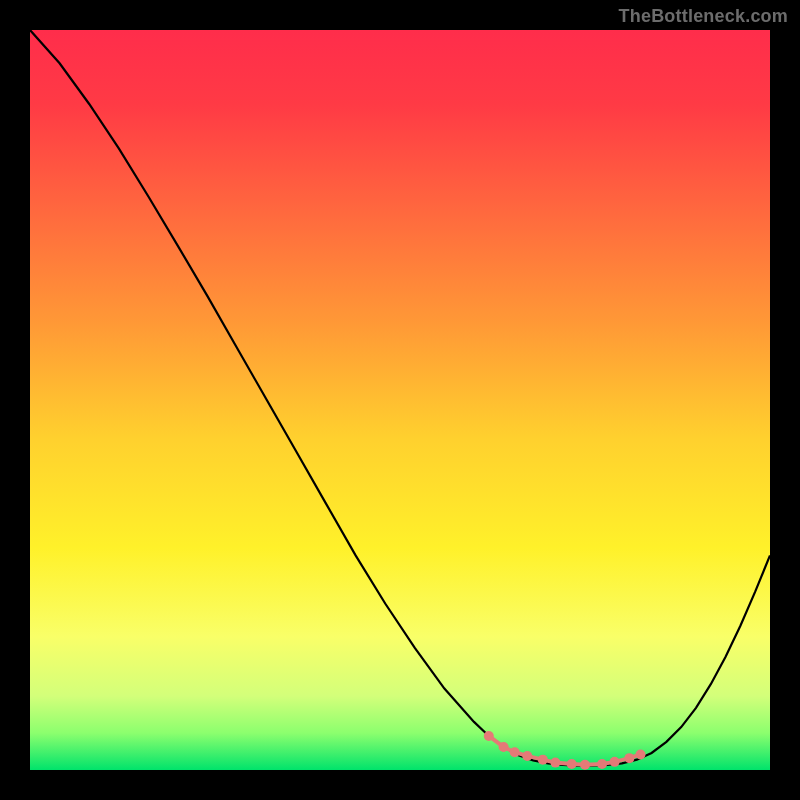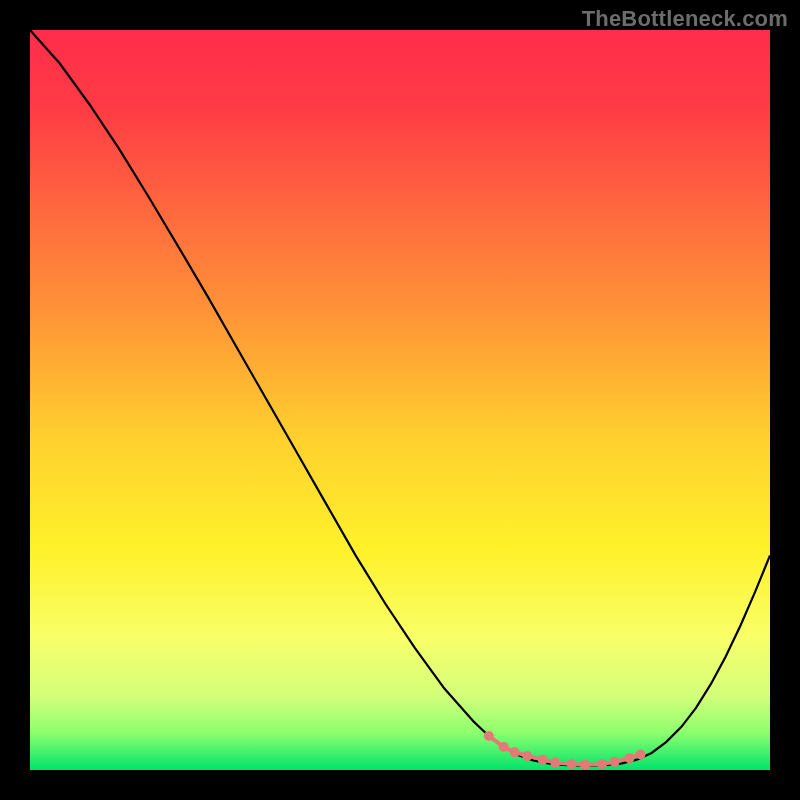--- a/index.html
+++ b/index.html
@@ -9,21 +9,21 @@
     width: 800px;
     height: 800px;
     background: #000;
   }
   .watermark {
     position: absolute;
     top: 6px;
     right: 12px;
     color: #6c6c6c;
     font-family: Arial, Helvetica, sans-serif;
-    font-size: 22px;
+    font-size: 18px;
     font-weight: 600;
     letter-spacing: 0.2px;
     user-select: none;
   }
   .plot-wrap {
     position: absolute;
     left: 30px;
     top: 30px;
     width: 740px;
     height: 740px;

